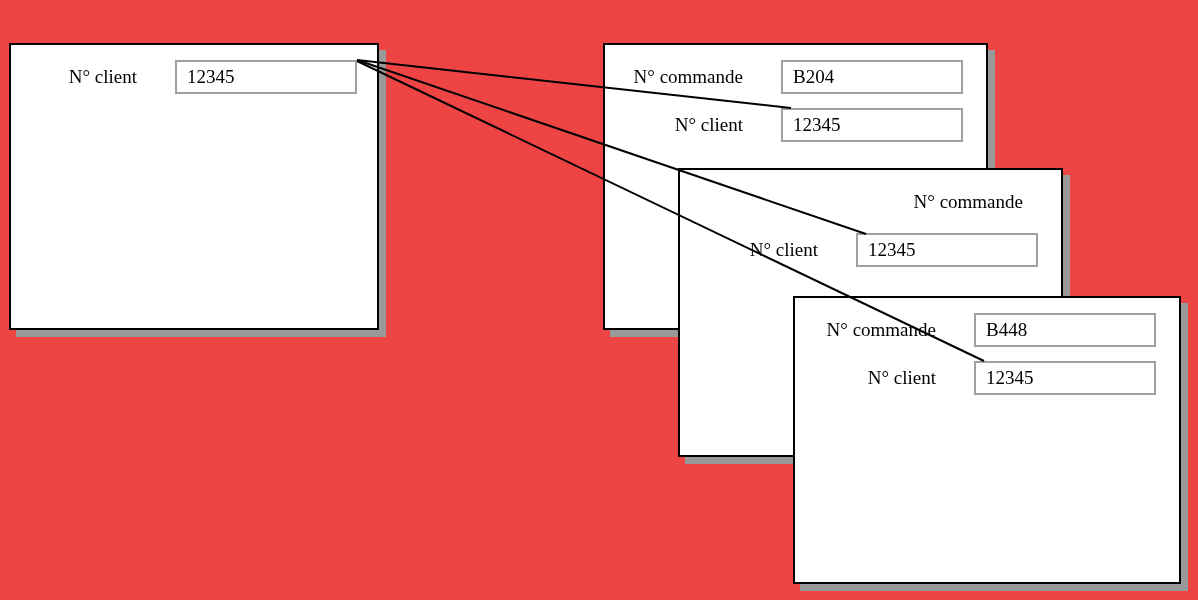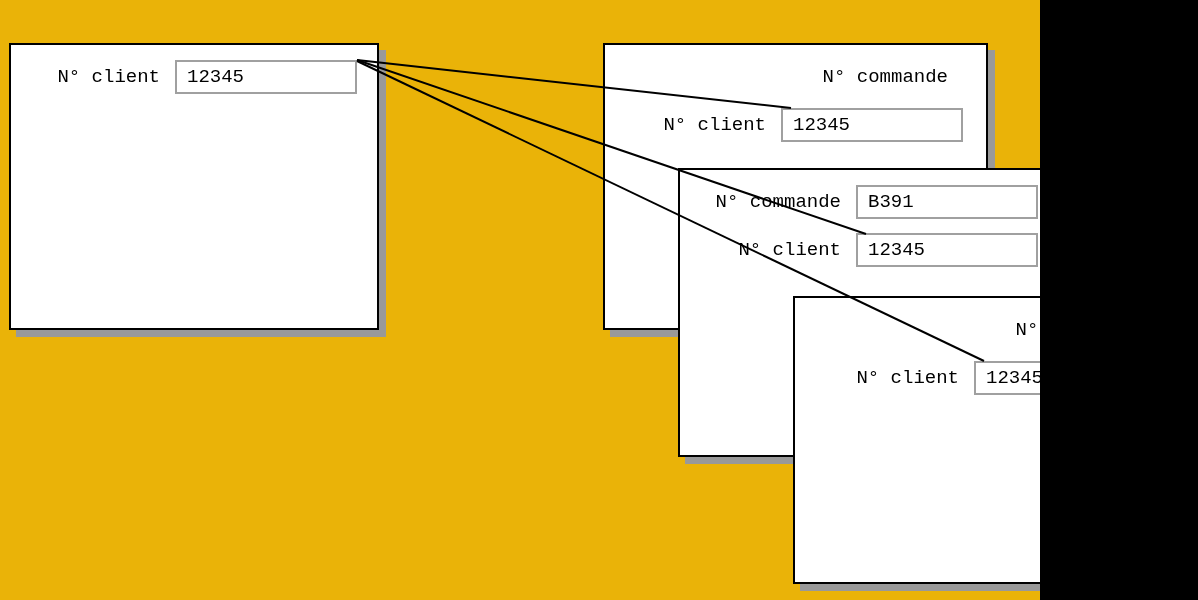--- a/index.html
+++ b/index.html
@@ -1,23 +1,23 @@
 <!DOCTYPE html>
 <html><head>
 <meta charset="utf-8">
 <style>
   * { margin: 0; padding: 0; box-sizing: border-box; }
   html, body { background: #000000; }
   .stage {
     position: relative;
-    width: 1040px;
+    width: 1198px;
     height: 600px;
-    background: #eab308;
+    background: #ef4444;
     overflow: hidden;
-    font-family: Liberation Mono, monospace;
+    font-family: Liberation Serif, serif;
   }
   .card {
     position: absolute;
     background: #ffffff;
     border: 2px solid #000000;
     box-shadow: 7px 7px 0 0 #999999;
   }
   .frow {
     position: absolute;
     right: 23px;
@@ -38,20 +38,21 @@
     width: 182px;
     height: 34px;
     background: #ffffff;
     border: 2px solid #a0a0a0;
     font-size: 19px;
     line-height: 30px;
     padding-left: 10px;
     color: #000000;
     white-space: nowrap;
     overflow: hidden;
+    margin-left: 23px;
   }
   #card-client { left: 9px;   top: 43px;  width: 370px; height: 287px; z-index: 1; }
   #card-o1     { left: 603px; top: 43px;  width: 385px; height: 287px; z-index: 2; }
   #card-o2     { left: 678px; top: 168px; width: 385px; height: 289px; z-index: 3; }
   #card-o3     { left: 793px; top: 296px; width: 388px; height: 288px; z-index: 4; }
   .links {
     position: absolute;
     left: 0; top: 0;
     width: 1198px; height: 600px;
     z-index: 20;
@@ -66,41 +67,42 @@
   <div class="card" id="card-client">
     <div class="frow client-row row1">
       <span class="flabel">N° client</span>
       <div class="fbox">12345</div>
     </div>
   </div>
 
   <div class="card" id="card-o1">
     <div class="frow row1">
       <span class="flabel">N° commande</span>
+      <div class="fbox">B204</div>
     </div>
     <div class="frow row2">
       <span class="flabel">N° client</span>
       <div class="fbox">12345</div>
     </div>
   </div>
 
   <div class="card" id="card-o2">
     <div class="frow row1">
       <span class="flabel">N° commande</span>
-      <div class="fbox">B391</div>
     </div>
     <div class="frow row2">
       <span class="flabel">N° client</span>
       <div class="fbox">12345</div>
     </div>
   </div>
 
   <div class="card" id="card-o3">
     <div class="frow row1">
       <span class="flabel">N° commande</span>
+      <div class="fbox">B448</div>
     </div>
     <div class="frow row2">
       <span class="flabel">N° client</span>
       <div class="fbox">12345</div>
     </div>
   </div>
 
   <svg class="links" viewBox="0 0 1198 600" xmlns="http://www.w3.org/2000/svg">
     <line x1="357" y1="60" x2="791" y2="108" stroke="#000000" stroke-width="2"></line>
     <line x1="357" y1="60" x2="866" y2="234" stroke="#000000" stroke-width="2"></line>

